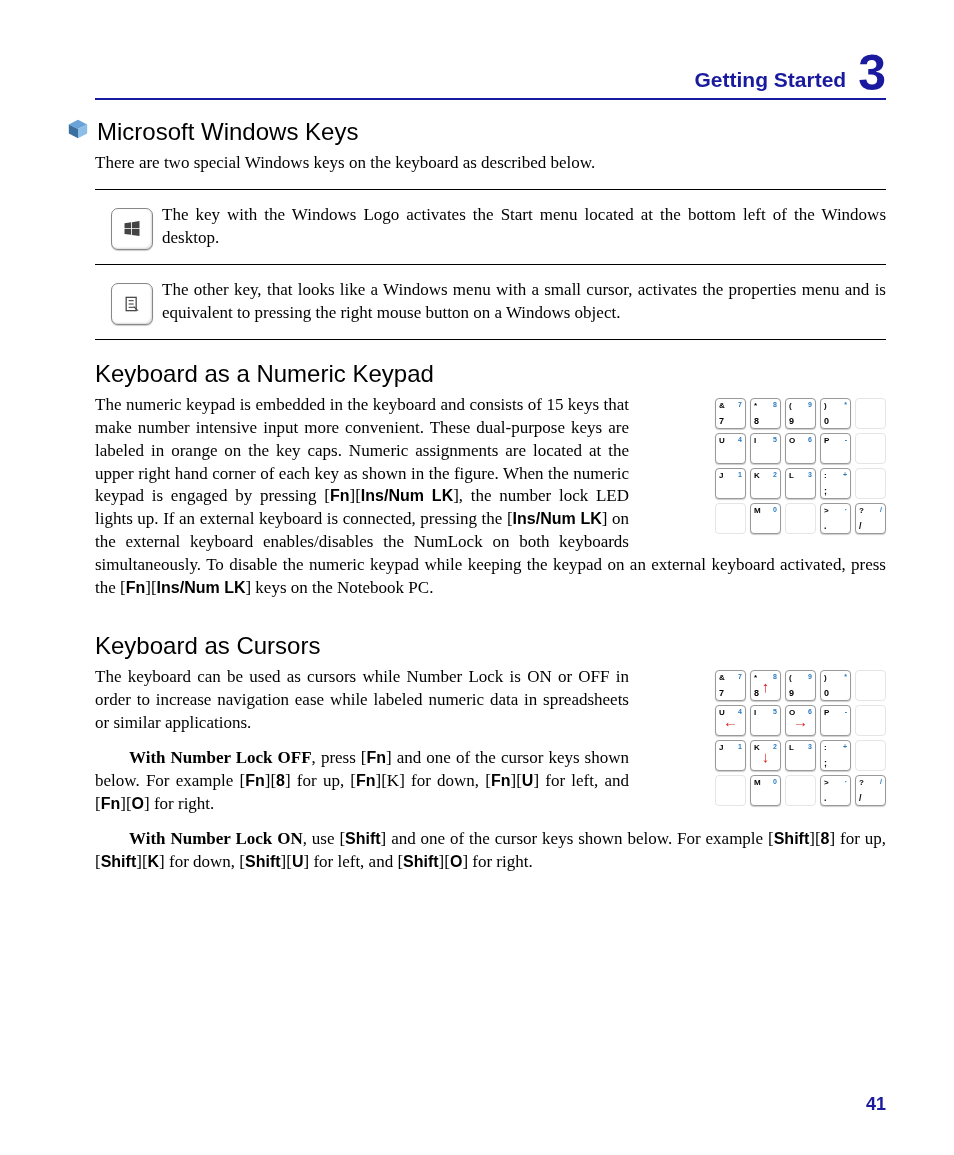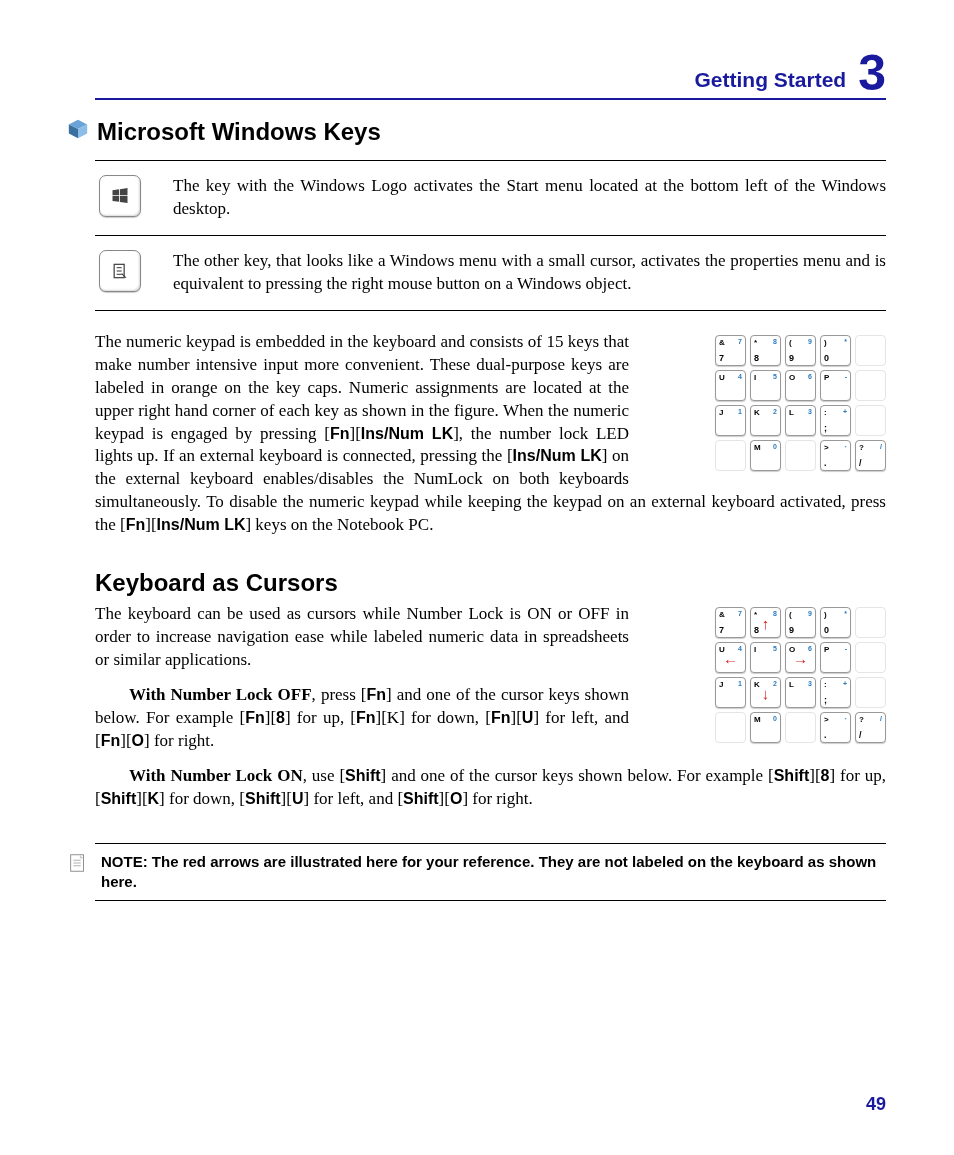--- a/index.html
+++ b/index.html
@@ -39,21 +39,21 @@
     font-weight: bold;
     color: #1a1a9e;
     font-size: 50px;
     line-height: 1;
   }
   .sec {
     margin-bottom: 20px;
   }
   .sec-heading {
     font-family: Arial, Helvetica, sans-serif;
-    font-weight: bold;
+    font-weight: normal;
     font-size: 24px;
     margin: 0 0 6px 0;
     display: flex;
     align-items: center;
     gap: 8px;
   }
   .sec-heading .icon-holder {
     margin-left: -28px;
   }
   .body-text {
@@ -62,22 +62,23 @@
     text-align: justify;
     margin: 0 0 12px 0;
   }
   .hr {
     border: 0;
     border-top: 1px solid #000;
     margin: 14px 0;
   }
   .key-box {
     display: flex;
-    gap: 32px;
-    margin: 10px 0 12px 4px;
+    gap: 9px;
+    margin: 10px 0 12px 16px;
+    align-items: flex-end;
   }
   .keycap {
     width: 40px;
     height: 40px;
     border: 1px solid #888;
     border-radius: 7px;
     box-shadow: inset -1px -1px 2px rgba(0,0,0,0.15), 0 1px 1px rgba(0,0,0,0.2);
     display: flex;
     align-items: center;
     justify-content: center;
@@ -161,20 +162,21 @@
     <h2 class="sec-heading">
       <span class="icon-holder">
         <svg width="22" height="22" viewBox="0 0 24 24">
             <polygon points="12,2 22,7 12,12 2,7" fill="#6aa3d8"></polygon>
             <polygon points="2,7 12,12 12,22 2,17" fill="#3b6fa0"></polygon>
             <polygon points="22,7 12,12 12,22 22,17" fill="#8cbde6"></polygon>
           </svg>
       </span>
       <span>Microsoft Windows Keys</span>
     </h2>
+    <p class="body-text">There are two special Windows keys on the keyboard as described below.</p>
 
     <hr class="hr">
     <div class="key-box">
       <div class="keycap">
         <svg viewBox="0 0 24 24">
             <path d="M3 5 L11 4 L11 11 L3 11 Z M12 3.8 L21 2.5 L21 11 L12 11 Z M3 12 L11 12 L11 19 L3 18 Z M12 12 L21 12 L21 20.5 L12 19.2 Z" fill="#444"></path>
           </svg>
       </div>
       <p class="body-text" style="margin:0">The key with the Windows Logo activates the Start menu located at the bottom left of the Windows desktop.</p>
     </div>
@@ -188,20 +190,23 @@
             <line x1="8" y1="16" x2="14" y2="16" stroke="#444" stroke-width="1.3"></line>
             <path d="M14 14 L20 20 L18 20 L14 16 Z" fill="#444"></path>
           </svg>
       </div>
       <p class="body-text" style="margin:0">The other key, that looks like a Windows menu with a small cursor, activates the properties menu and is equivalent to pressing the right mouse button on a Windows object.</p>
     </div>
     <hr class="hr">
   </div>
 
   <div class="sec clearfix">
+    <h2 class="sec-heading">
+        <span>Keyboard as a Numeric Keypad</span>
+      </h2>
 
     <div class="float-fig" id="fig1">
         <div class="kbrow ">
           <div class="kb">
             <span class="tl">&amp;</span>
             <span class="tr">7</span>
             <span class="bl">7</span>
           </div>
           <div class="kb">
             <span class="tl">*</span>
@@ -380,27 +385,15 @@
 
     <p class="body-text">
       <span class="bold">With Number Lock OFF</span><span>, press [</span><span class="sans-b">Fn</span><span>] and one of the cursor keys shown below. For example [</span><span class="sans-b">Fn</span><span>][</span><span class="sans-b">8</span><span>] for up, [</span><span class="sans-b">Fn</span><span>][K] for down, [</span><span class="sans-b">Fn</span><span>][</span><span class="sans-b">U</span><span>] for left, and [</span><span class="sans-b">Fn</span><span>][</span><span class="sans-b">O</span><span>] for right.</span>
     </p>
 
     <p class="body-text">
       <span class="bold">With Number Lock ON</span><span>, use [</span><span class="sans-b">Shift</span><span>] and one of the cursor keys shown below. For example [</span><span class="sans-b">Shift</span><span>][</span><span class="sans-b">8</span><span>] for up, [</span><span class="sans-b">Shift</span><span>][</span><span class="sans-b">K</span><span>] for down, [</span><span class="sans-b">Shift</span><span>][</span><span class="sans-b">U</span><span>] for left, and [</span><span class="sans-b">Shift</span><span>][</span><span class="sans-b">O</span><span>] for right.</span>
     </p>
   </div>
 
-  <div class="note-block">
-    <div class="note-icon">
-      <svg width="22" height="22" viewBox="0 0 24 24">
-          <rect x="4" y="3" width="14" height="18" fill="#fff" stroke="#888"></rect>
-          <path d="M14 3 L18 7 L14 7 Z" fill="#ccc"></path>
-          <line x1="7" y1="9" x2="15" y2="9" stroke="#aaa"></line>
-          <line x1="7" y1="12" x2="15" y2="12" stroke="#aaa"></line>
-          <line x1="7" y1="15" x2="15" y2="15" stroke="#aaa"></line>
-        </svg>
-    </div>
-    <div class="note-text">NOTE: The red arrows are illustrated here for your reference. They are not labeled on the keyboard as shown here.</div>
-  </div>
-
-  <div class="page-num">49</div>
+
+  <div class="page-num">41</div>
 </div>
 
 </body></html>

